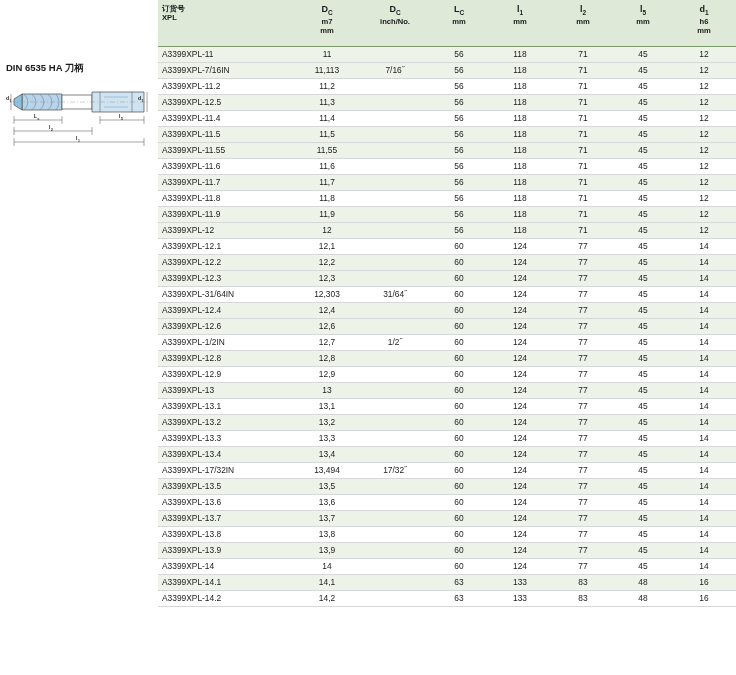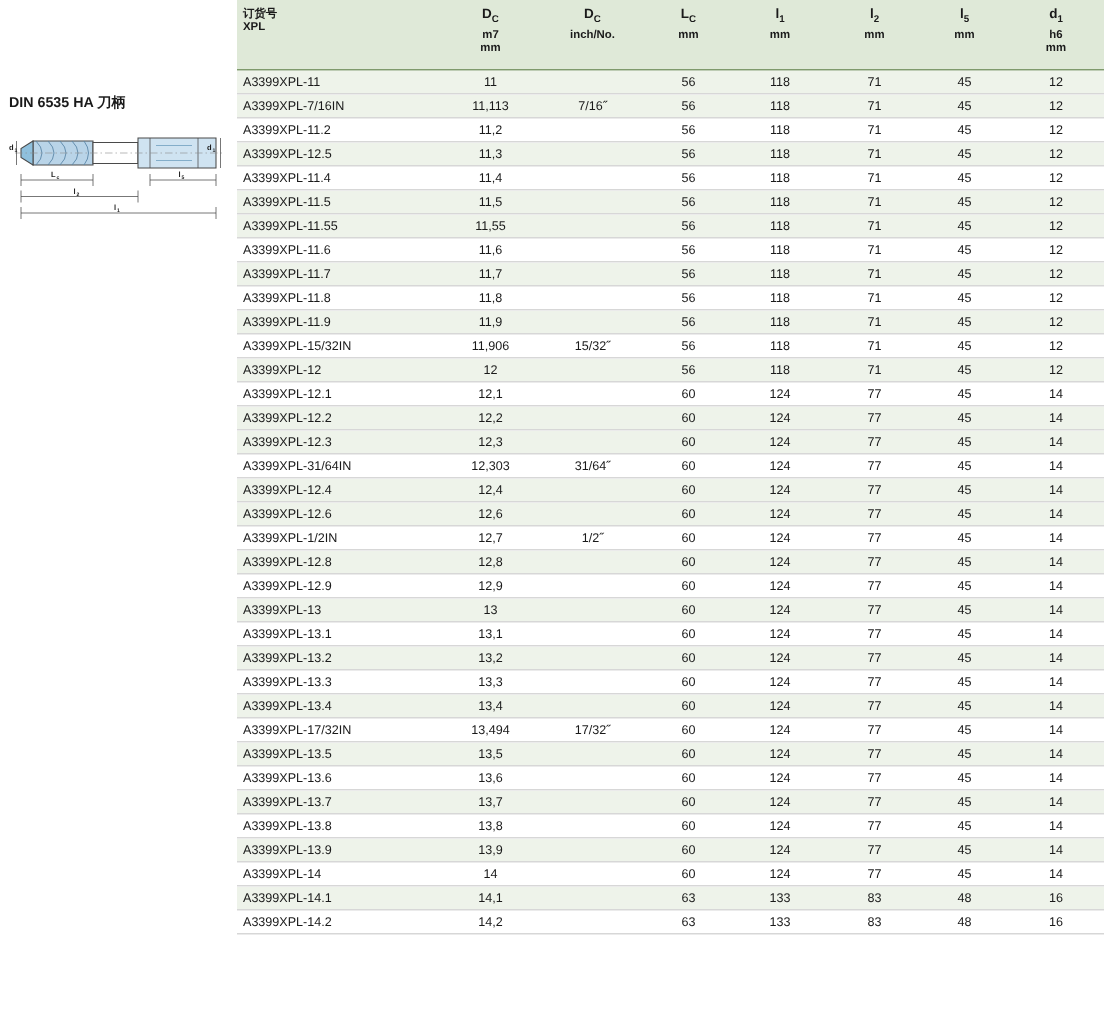--- a/index.html
+++ b/index.html
@@ -292,30 +292,20 @@
           <tr class="odd">
             <td>A3399XPL-11.9</td>
             <td class="c">11,9</td>
             <td class="c"></td>
             <td class="c">56</td>
             <td class="c">118</td>
             <td class="c">71</td>
             <td class="c">45</td>
             <td class="c">12</td>
           </tr>
-          <tr class="even">
-            <td>A3399XPL-15/32IN</td>
-            <td class="c">11,906</td>
-            <td class="c">15/32˝</td>
-            <td class="c">56</td>
-            <td class="c">118</td>
-            <td class="c">71</td>
-            <td class="c">45</td>
-            <td class="c">12</td>
-          </tr>
           <tr class="odd">
             <td>A3399XPL-12</td>
             <td class="c">12</td>
             <td class="c"></td>
             <td class="c">56</td>
             <td class="c">118</td>
             <td class="c">71</td>
             <td class="c">45</td>
             <td class="c">12</td>
           </tr>

